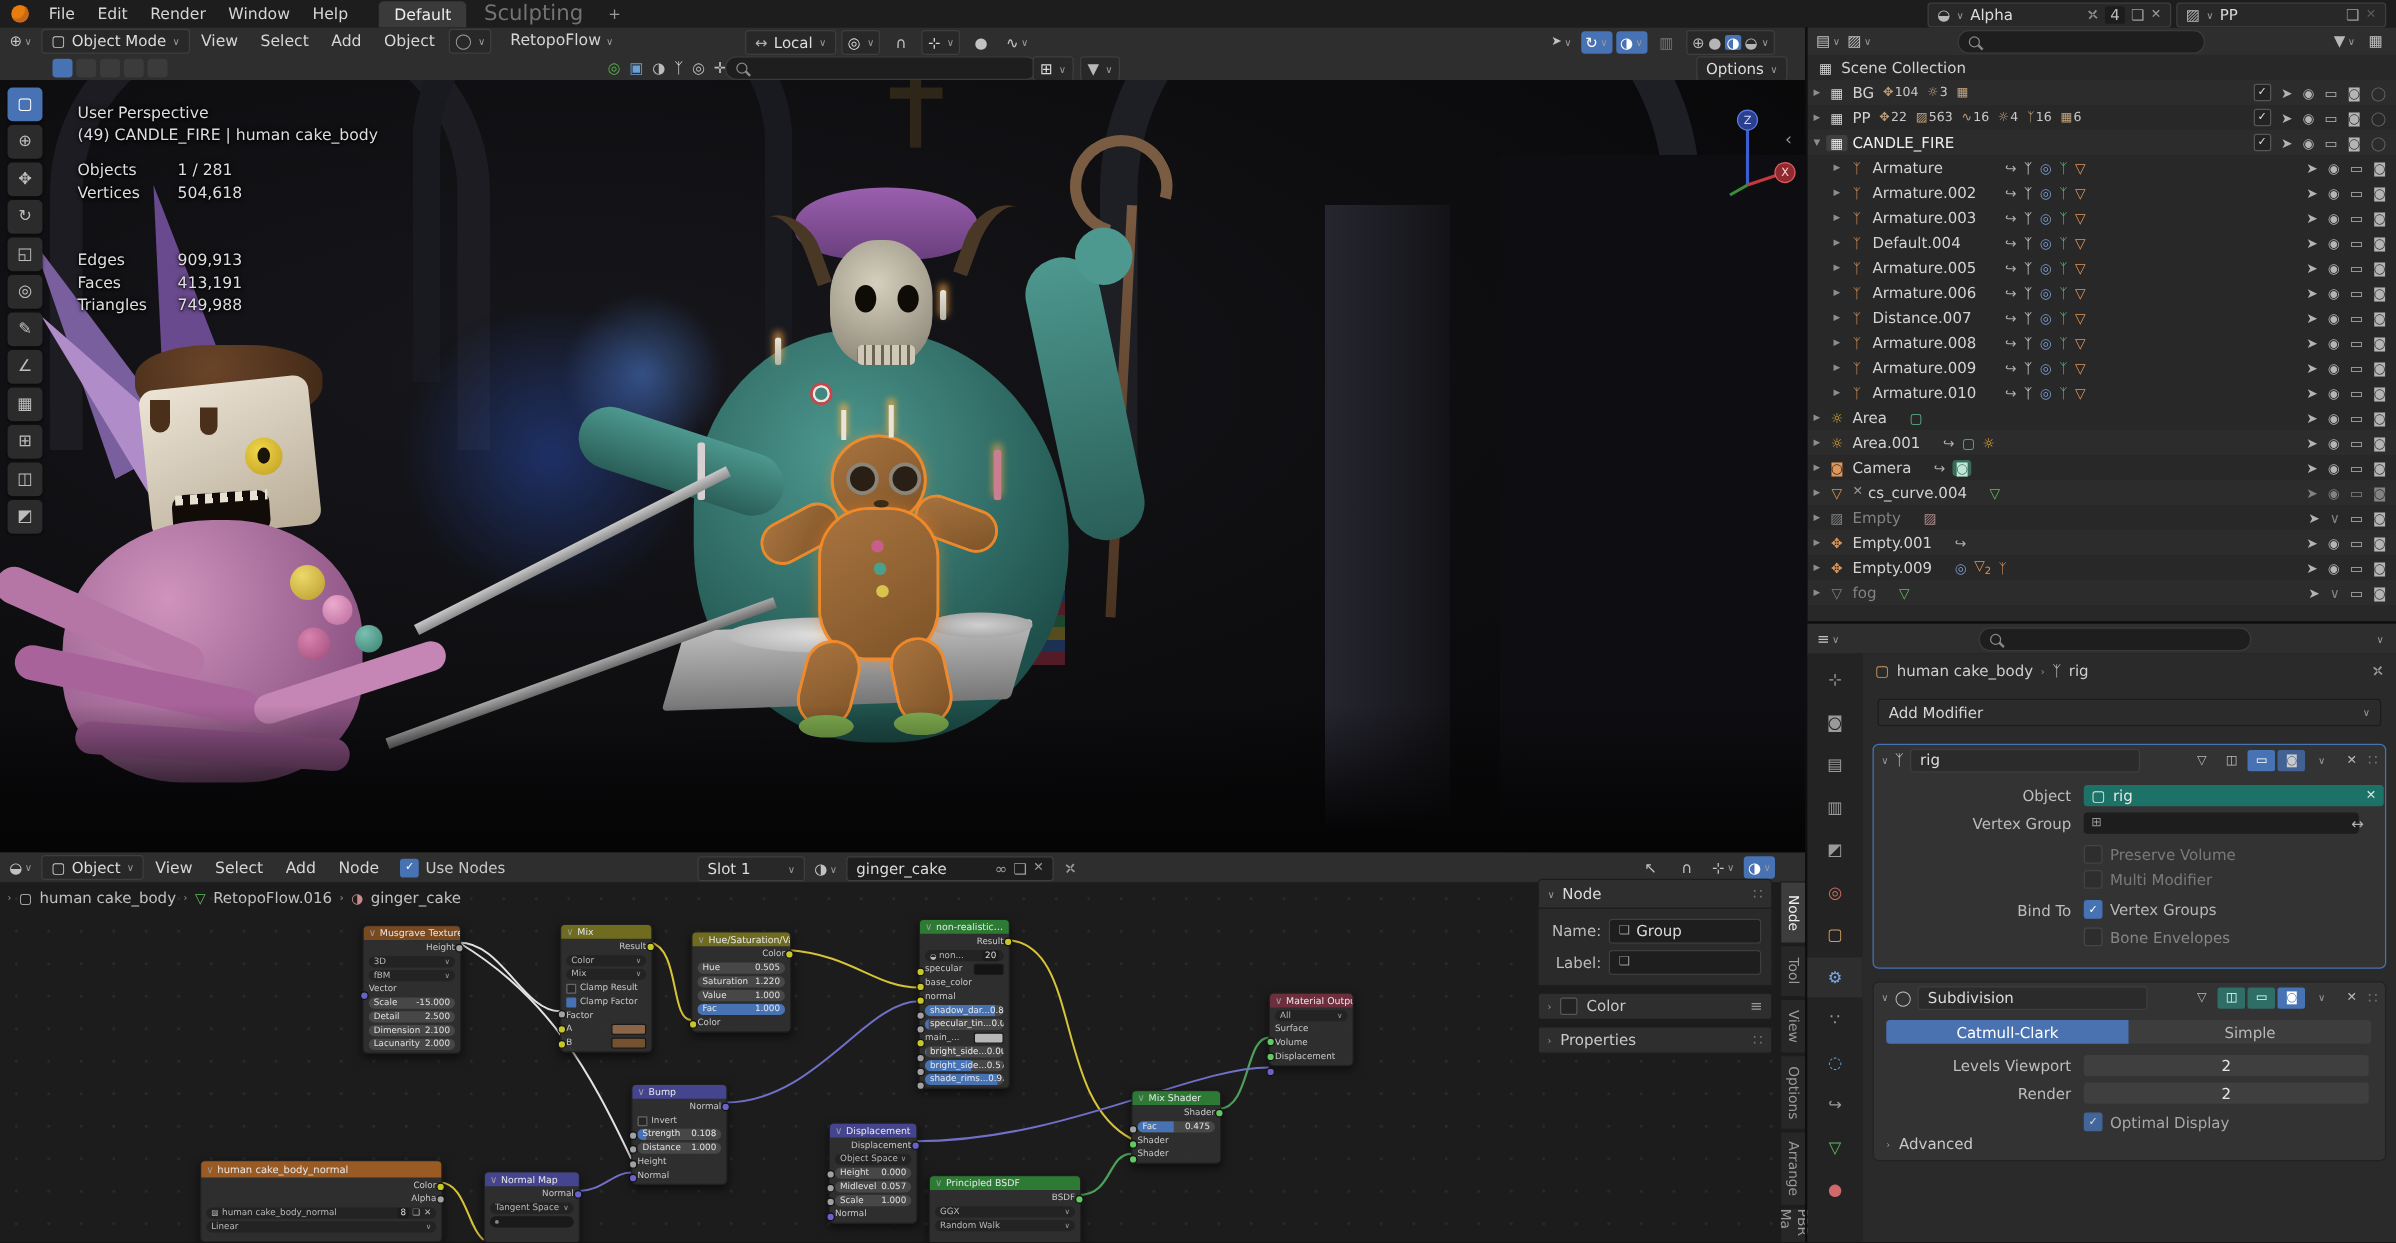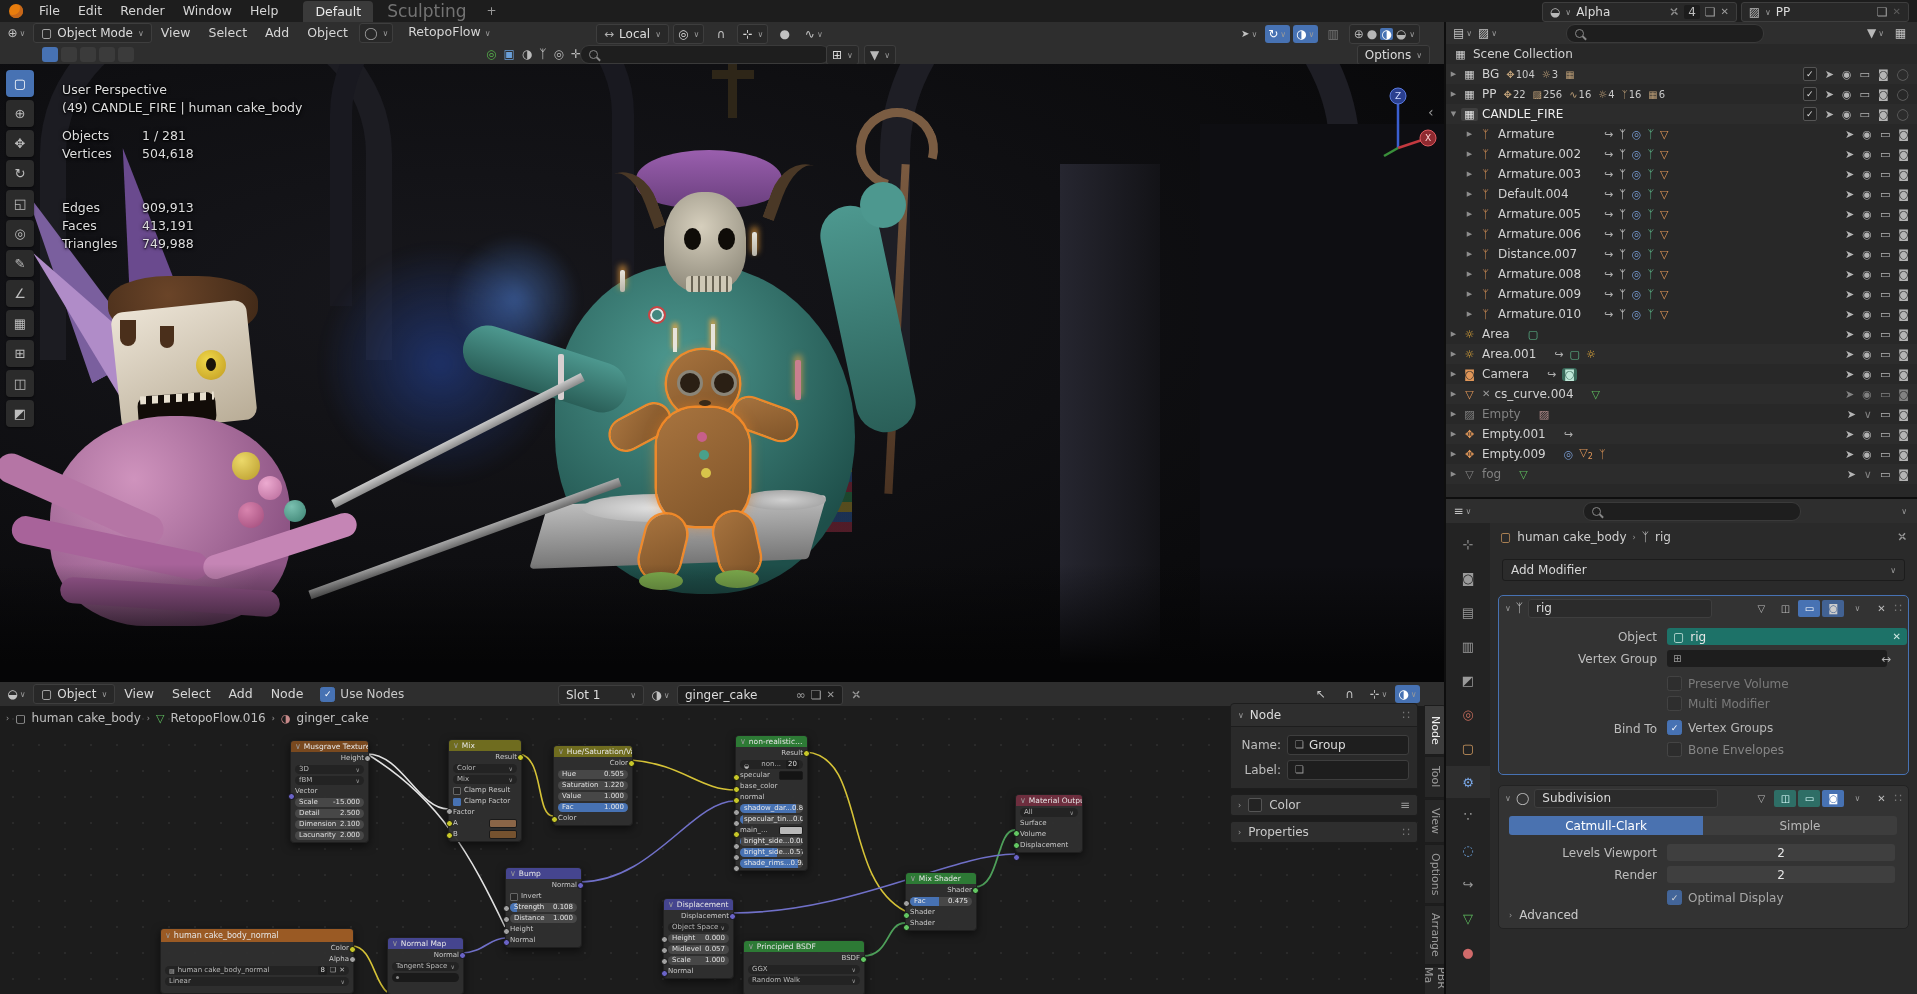--- a/index.html
+++ b/index.html
@@ -581,21 +581,21 @@
   <div class="node" style="left:735px;top:29px;width:71px;">
     <div class="nhead nh-sh">
           <span class="chev">∨</span>
           <span style="overflow:hidden;text-overflow:ellipsis;">non-realistic shad...</span>
         </div>
     <span class="sock sy r" style="top:14px;"></span>
     <div class="nrow" style="justify-content:flex-end;">
           <span>Result</span>
         </div>
     <div class="nfield">
-          <span class="r" style="gap:12px;align-items:flex-end;">
+          <span class="r" style="gap:2px;align-items:flex-end;">
             <span class="ic" style="font-size:6px;">◒</span>
             <span>non...</span>
           </span>
           <span style="background:#1c1c1c;border-radius:2px;padding:0 2px;color:#ddd;">20</span>
         </div>
     <span class="sock sy l" style="top:38px;"></span>
     <div class="nrow">
           <span>specular</span>
           <span class="swatch" style="background:#141414;width:22px;"></span>
         </div>
@@ -936,21 +936,21 @@
   <div class="orow">
     <span class="oexp">▶</span>
     <span class="oico" style="color:#d0d0d0;">▦</span>
     <span>PP</span>
     <span class="badge">
           <span>✥</span>
           <b>22</b>
         </span>
     <span class="badge">
           <span>▨</span>
-          <b>256</b>
+          <b>563</b>
         </span>
     <span class="badge">
           <span>∿</span>
           <b>16</b>
         </span>
     <span class="badge">
           <span>☼</span>
           <b>4</b>
         </span>
     <span class="badge">

